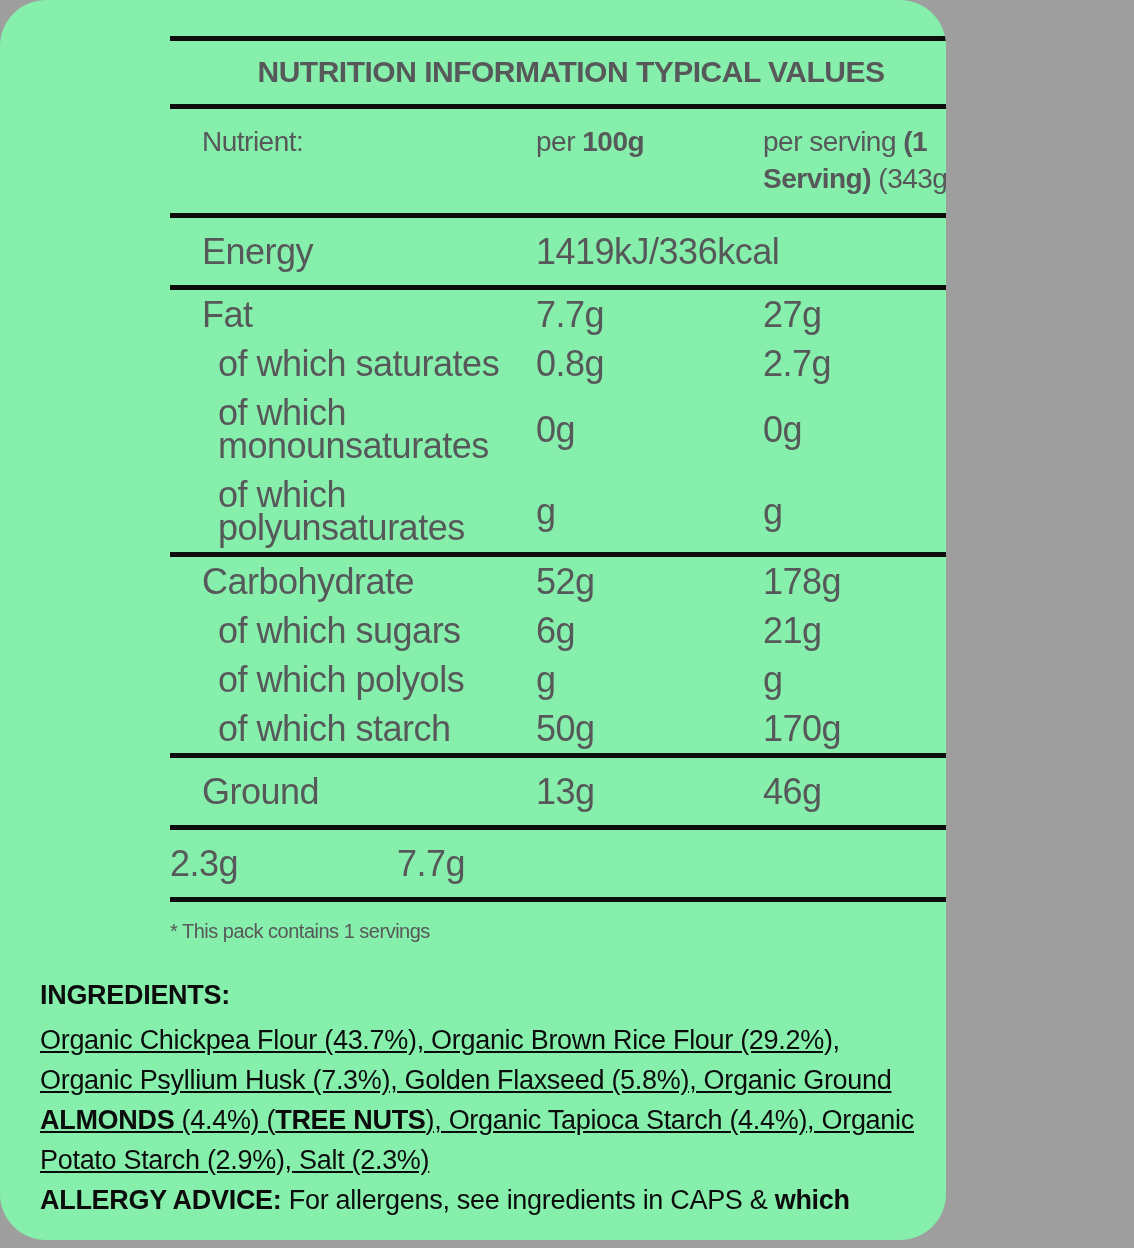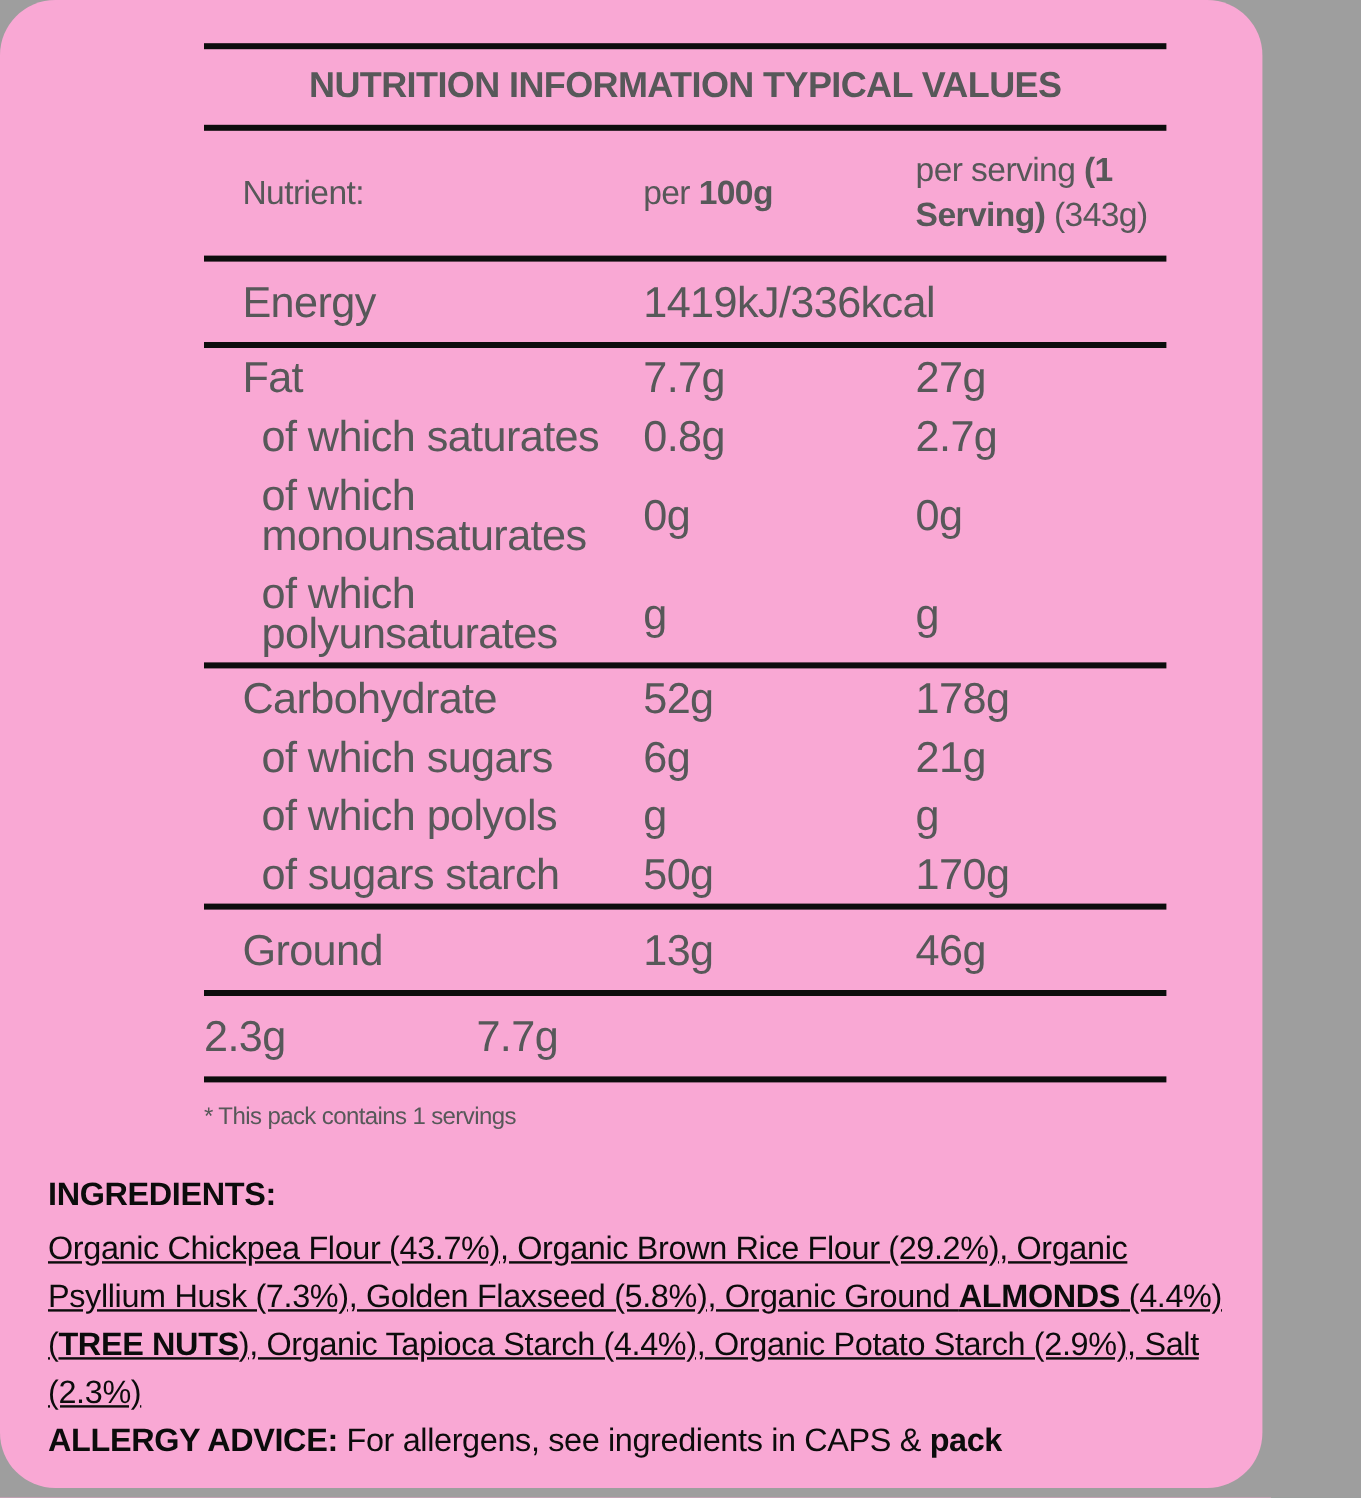--- a/index.html
+++ b/index.html
@@ -4,35 +4,35 @@
 <style>
   html,body { margin:0; padding:0; }
   body {
     width:1134px; height:1248px; position:relative;
     background:#9e9e9e;
     font-family:"Liberation Sans", sans-serif;
     -webkit-font-smoothing:antialiased;
   }
   .card {
     position:absolute; top:0; left:0;
-    width:1052px; height:1240px;
-    background:#f9a8d4; border-radius:46px;
+    width:946px; height:1240px;
+    background:#86efac; border-radius:46px;
     overflow:hidden;
   }
   
   .ntable {
     margin:36px 0 0 170px; width:802px;
     color:#575859; letter-spacing:-0.5px;
   }
   .rule { height:5px; background:#0d0d0d; }
   .tbl-title {
     font-size:30px; font-weight:700; text-align:center;
     padding:15px 0 16px; line-height:32px;
   }
-  .hrow { display:flex; align-items:center; padding:14px 0 16px; font-size:28px; line-height:37px; }
+  .hrow { display:flex; padding:14px 0 16px; font-size:28px; line-height:37px; }
   .c1 { width:366px; padding-left:32px; box-sizing:border-box; }
   .c2 { width:227px; box-sizing:border-box; }
   .c3 { width:209px; box-sizing:border-box; }
   .row { display:flex; align-items:center; font-size:36px; line-height:33px; padding:8px 0; }
   .row .cell { white-space:pre-line; }
   .row.sub .c1 { padding-left:48px; }
   .group .row:only-child { padding:17px 0; }
   b, strong { font-weight:700; }
   .footnote {
     margin:18px 0 0 170px; width:802px; 
@@ -110,21 +110,21 @@
             <div class="c1 cell">of which sugars</div>
             <div class="c2 cell">6g</div>
             <div class="c3 cell">21g</div>
           </div>
           <div class="row sub">
             <div class="c1 cell">of which polyols</div>
             <div class="c2 cell">g</div>
             <div class="c3 cell">g</div>
           </div>
           <div class="row sub">
-            <div class="c1 cell">of sugars starch</div>
+            <div class="c1 cell">of which starch</div>
             <div class="c2 cell">50g</div>
             <div class="c3 cell">170g</div>
           </div>
         </div>
         <div class="rule"></div>
         <div class="group">
           <div class="row">
             <div class="c1 cell">Ground</div>
             <div class="c2 cell">13g</div>
             <div class="c3 cell">46g</div>
@@ -139,16 +139,16 @@
         </div>
         <div class="rule"></div>
       </div>
   </div>
 
   <div class="footnote">* This pack contains 1 servings</div>
 
   <div class="ingredients">
     <p class="ing-head">INGREDIENTS:</p>
     <p class="ing-body" id="ingredients-text"><span>Organic Chickpea Flour (43.7%), Organic Brown Rice Flour (29.2%), Organic Psyllium Husk (7.3%), Golden Flaxseed (5.8%), Organic Ground </span><b>ALMONDS</b><span> (4.4%) (</span><b>TREE NUTS</b><span>), Organic Tapioca Starch (4.4%), Organic Potato Starch (2.9%), Salt (2.3%)</span></p>
-    <p class="allergy" id="allergy-text"><b>ALLERGY ADVICE:</b><span> For allergens, see ingredients in CAPS &amp; </span><b>pack</b></p>
+    <p class="allergy" id="allergy-text"><b>ALLERGY ADVICE:</b><span> For allergens, see ingredients in CAPS &amp; </span><b>which</b></p>
   </div>
 
 </div>
 
 </body></html>

